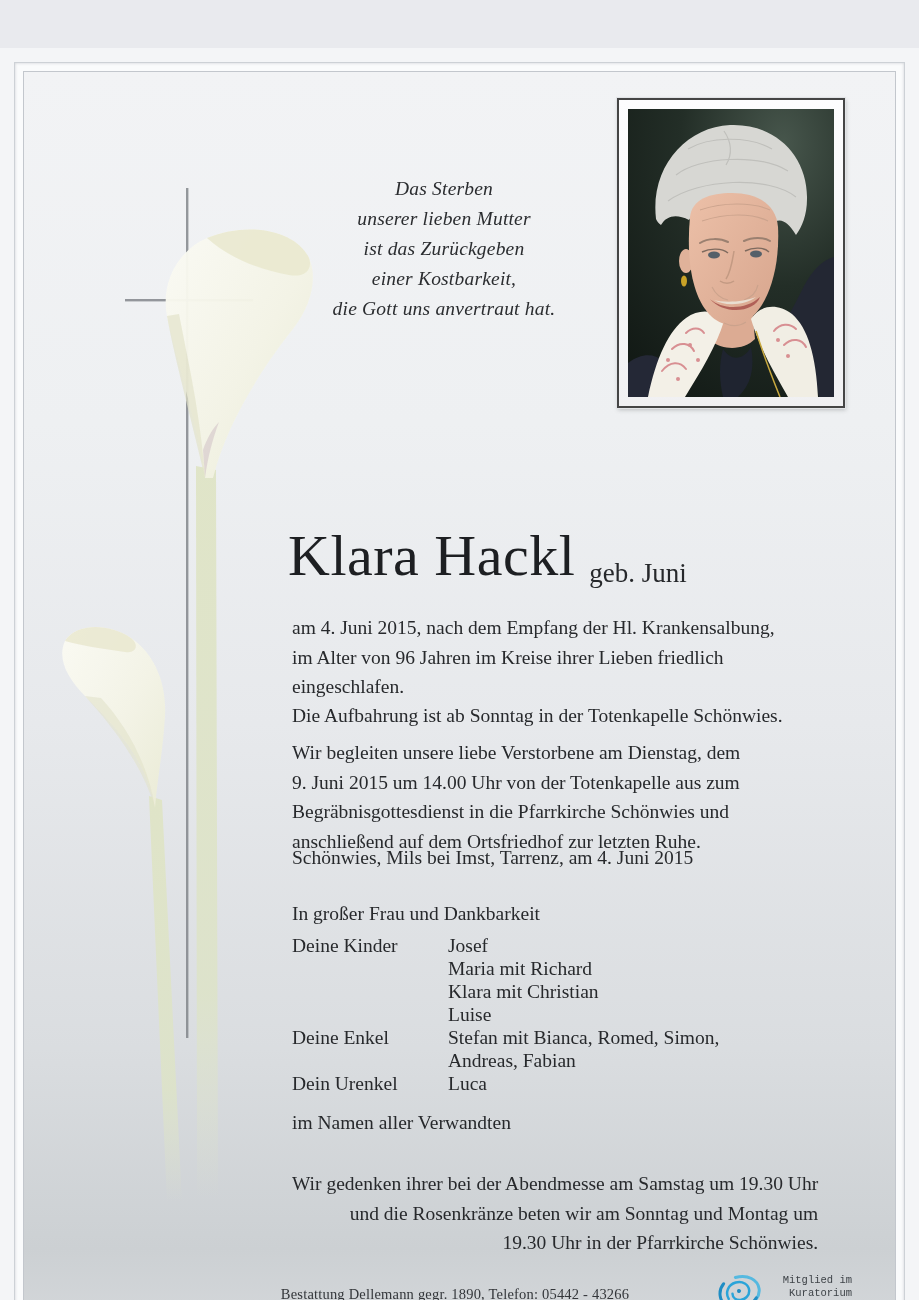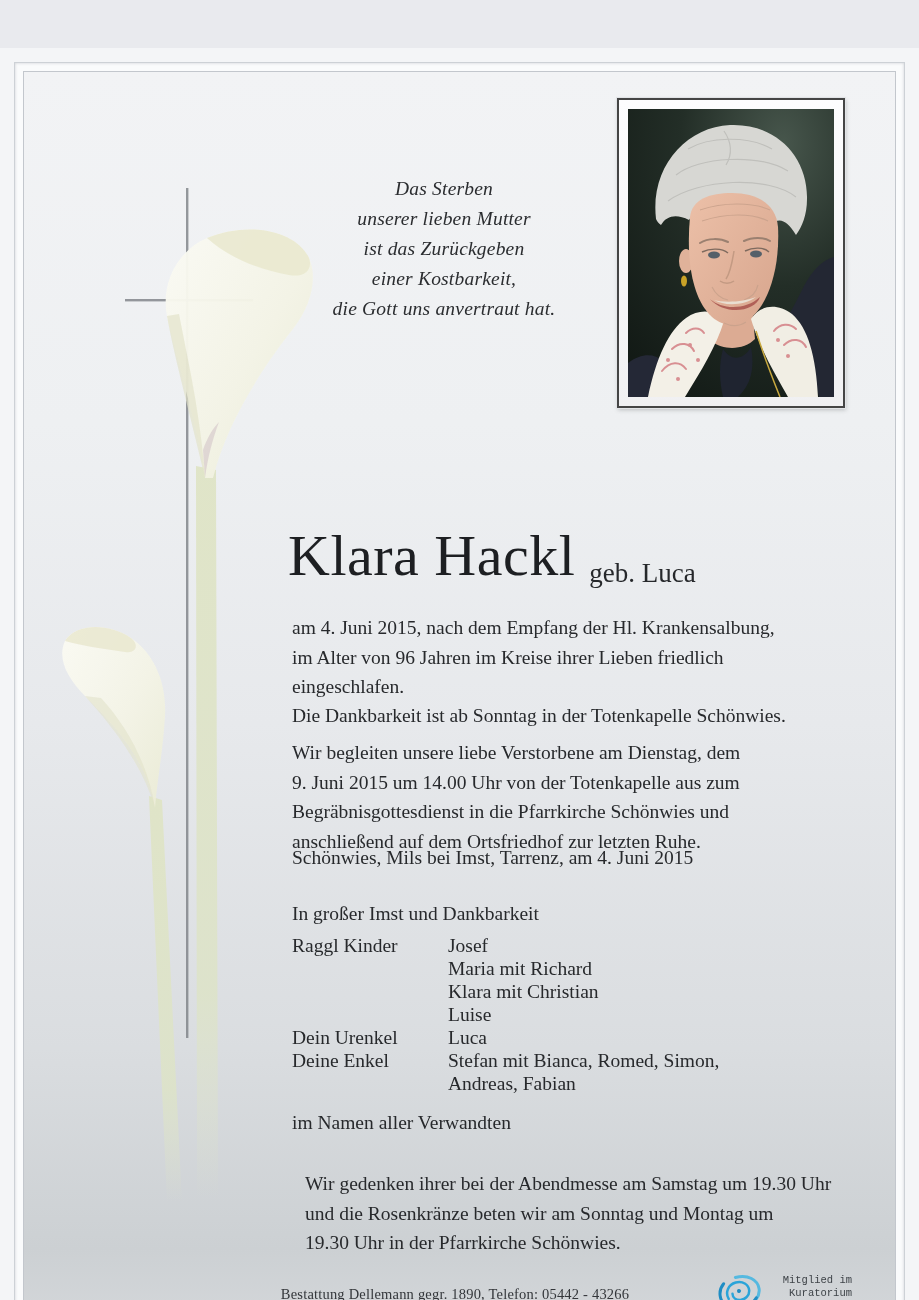--- a/index.html
+++ b/index.html
@@ -35,21 +35,21 @@
   #funeral { left:292px; top:690px; }
   #dateline { left:292px; top:795px;text-align:right; }
   #closing { left:292px; top:851px; }
 
   
   #family { left:292px; top:886px; font-size:19.5px; line-height:23px; color:#27292c; }
   .family-row { display:flex; }
   .family-row .rel { width:156px; flex:0 0 156px; }
   #behalf { left:292px; top:1060px; }
 
-  #memorial { left:305px; top:1121px; }
+  #memorial { left:292px; top:1121px;text-align:right; }
 
   
   #funeral-home { left:240px; top:1238px; width:430px; text-align:center;
                   font-size:14.5px; color:#33363a; letter-spacing:.2px; }
   #logo-swirl { left:714px; top:1221px; }
   #membership { left:738px; top:1226px; width:114px; text-align:right;
                 font-family:Liberation Mono, monospace;
                 font-size:10.5px; line-height:12.5px; color:#3e4348; }
   #print-code { right:13px; top:1280px; font-family:"Liberation Sans","DejaVu Sans",sans-serif;
                 font-size:8px; color:#a7abb1; letter-spacing:.4px; }
@@ -171,45 +171,45 @@
       <path d="M106,142 C104,155 102,164 98,170 M92,172 C96,175 102,175 106,172" stroke="#c39a83" stroke-width="1.5" fill="none"></path>
 
       <path d="M82,190 C94,201 118,201 132,188 C127,203 97,207 82,190 Z" fill="#b06057"></path>
       <path d="M86,191 C96,197 116,197 128,188 C116,193 96,194 86,191 Z" fill="#e9ded1"></path>
     </svg>
   </div>
 
 
   <div id="name-row" class="abs">
     <span class="name">Klara Hackl</span>
-    <span class="maiden">geb. Luca</span>
+    <span class="maiden">geb. Juni</span>
   </div>
 
   <div id="death-details" class="abs body-text">am 4. Juni 2015, nach dem Empfang der Hl. Krankensalbung,<br>im Alter von 96 Jahren im Kreise ihrer Lieben friedlich<br>eingeschlafen.</div>
 
-  <div id="laying-out" class="abs body-text">Die Dankbarkeit ist ab Sonntag in der Totenkapelle Schönwies.</div>
+  <div id="laying-out" class="abs body-text">Die Aufbahrung ist ab Sonntag in der Totenkapelle Schönwies.</div>
 
   <div id="funeral" class="abs body-text">Wir begleiten unsere liebe Verstorbene am Dienstag, dem<br>9. Juni 2015 um 14.00 Uhr von der Totenkapelle aus zum<br>Begräbnisgottesdienst in die Pfarrkirche Schönwies und<br>anschließend auf dem Ortsfriedhof zur letzten Ruhe.</div>
 
   <div id="dateline" class="abs body-text">Schönwies, Mils bei Imst, Tarrenz, am 4. Juni 2015</div>
 
-  <div id="closing" class="abs body-text">In großer Imst und Dankbarkeit</div>
+  <div id="closing" class="abs body-text">In großer Frau und Dankbarkeit</div>
 
   <div id="family" class="abs">
     <div class="family-row">
-      <div class="rel">Raggl Kinder</div>
+      <div class="rel">Deine Kinder</div>
       <div>Josef<br>Maria mit Richard<br>Klara mit Christian<br>Luise</div>
+    </div>
+    <div class="family-row">
+      <div class="rel">Deine Enkel</div>
+      <div>Stefan mit Bianca, Romed, Simon,<br>Andreas, Fabian</div>
     </div>
     <div class="family-row">
       <div class="rel">Dein Urenkel</div>
       <div>Luca</div>
-    </div>
-    <div class="family-row">
-      <div class="rel">Deine Enkel</div>
-      <div>Stefan mit Bianca, Romed, Simon,<br>Andreas, Fabian</div>
     </div>
   </div>
 
   <div id="behalf" class="abs body-text">im Namen aller Verwandten</div>
 
   <div id="memorial" class="abs body-text">Wir gedenken ihrer bei der Abendmesse am Samstag um 19.30 Uhr<br>und die Rosenkränze beten wir am Sonntag und Montag um<br>19.30 Uhr in der Pfarrkirche Schönwies.</div>
 
   <div id="funeral-home" class="abs">Bestattung Dellemann gegr. 1890, Telefon: 05442 - 43266</div>
 
   <svg id="logo-swirl" class="abs" width="50" height="44" viewBox="0 0 50 44">

